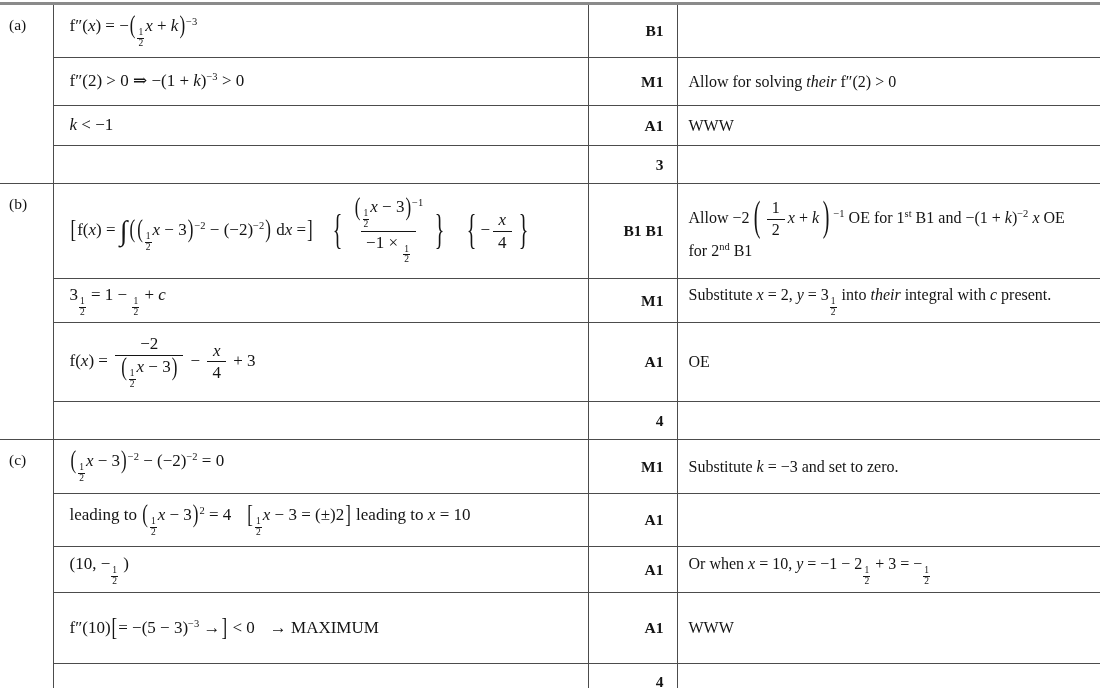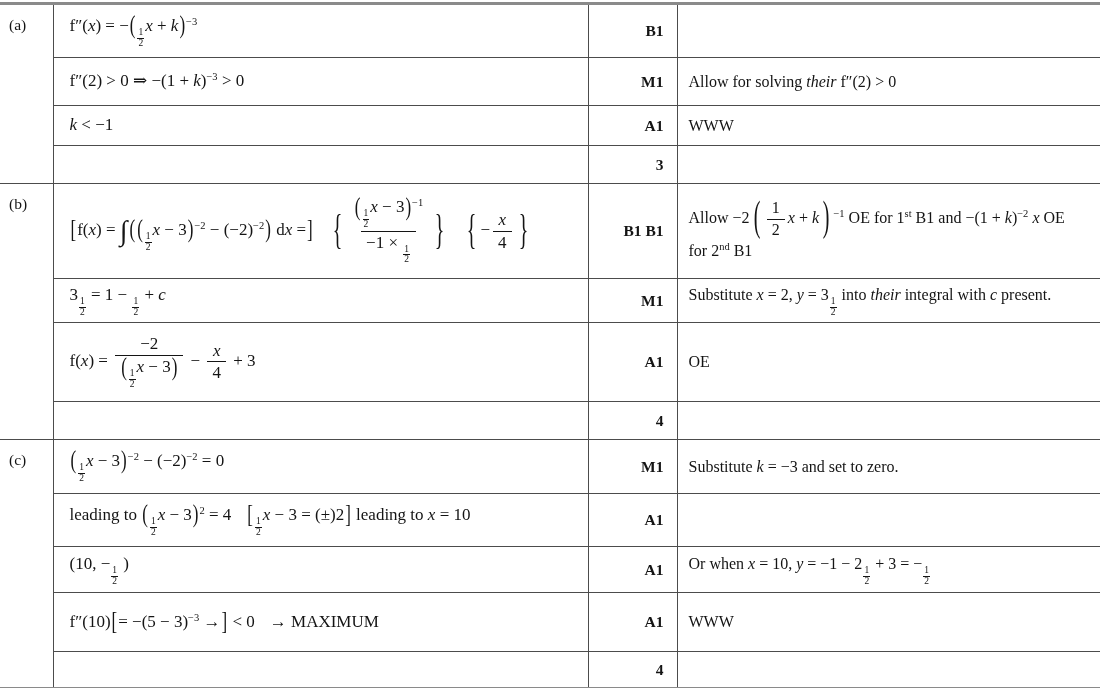--- a/index.html
+++ b/index.html
@@ -43,21 +43,21 @@
     padding-right:13px;
     font-weight:bold;
     font-size:15.5px;
     white-space:nowrap;
   }
   td.cell-comment{ padding-left:11px; padding-right:13px; }
 
   
   .h37{height:37px}.h38{height:38px}.h40{height:40px}.h44{height:44px}
   .h46{height:46px}.h48{height:48px}.h53{height:53px}.h54{height:54px}
-  .h59{height:59px}.h73{height:79px}.h95{height:95px}
+  .h59{height:71px}.h73{height:79px}.h95{height:95px}
 
   
   .math{font-size:17px;line-height:1.45;}
   .cell-comment .math{font-size:16px;line-height:1.5;}
   .m-it{font-style:italic;}
   sup.m-sup{font-size:10.5px;line-height:0;vertical-align:6px;letter-spacing:0;}
   .m-sfrac{
     display:inline-flex;flex-direction:column;align-items:center;
     font-size:9.5px;line-height:1.05;vertical-align:-4px;margin:0 1px;
   }

